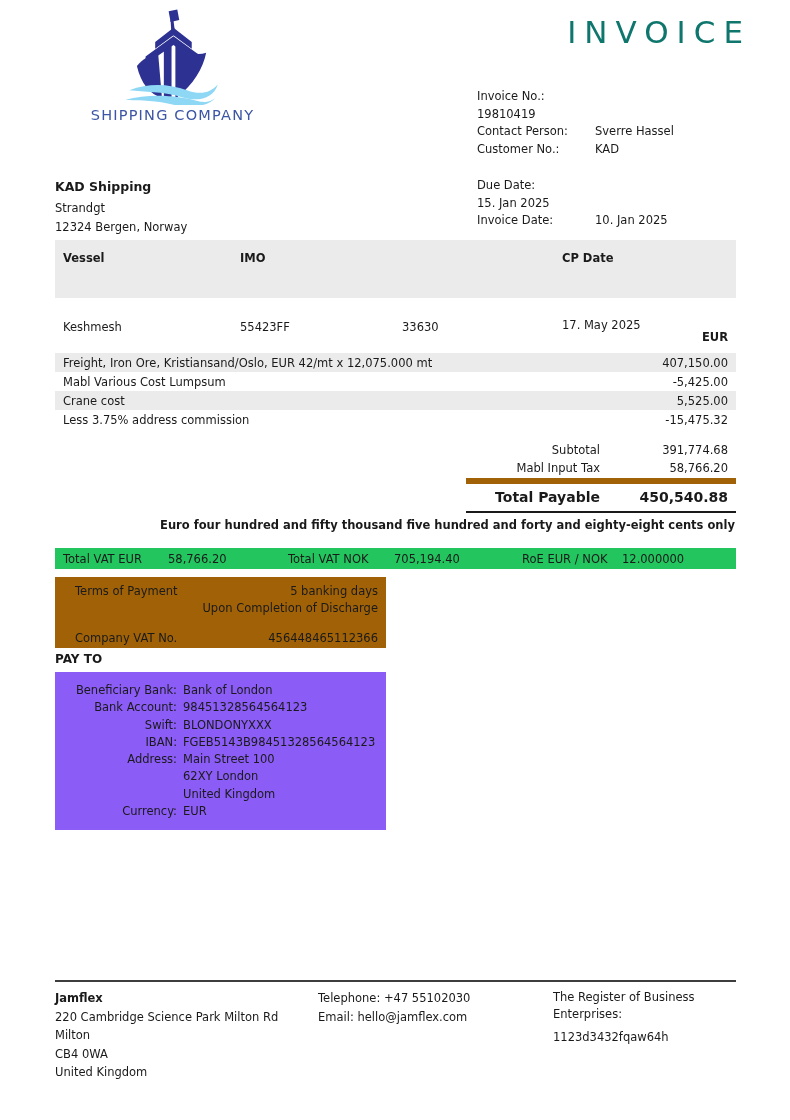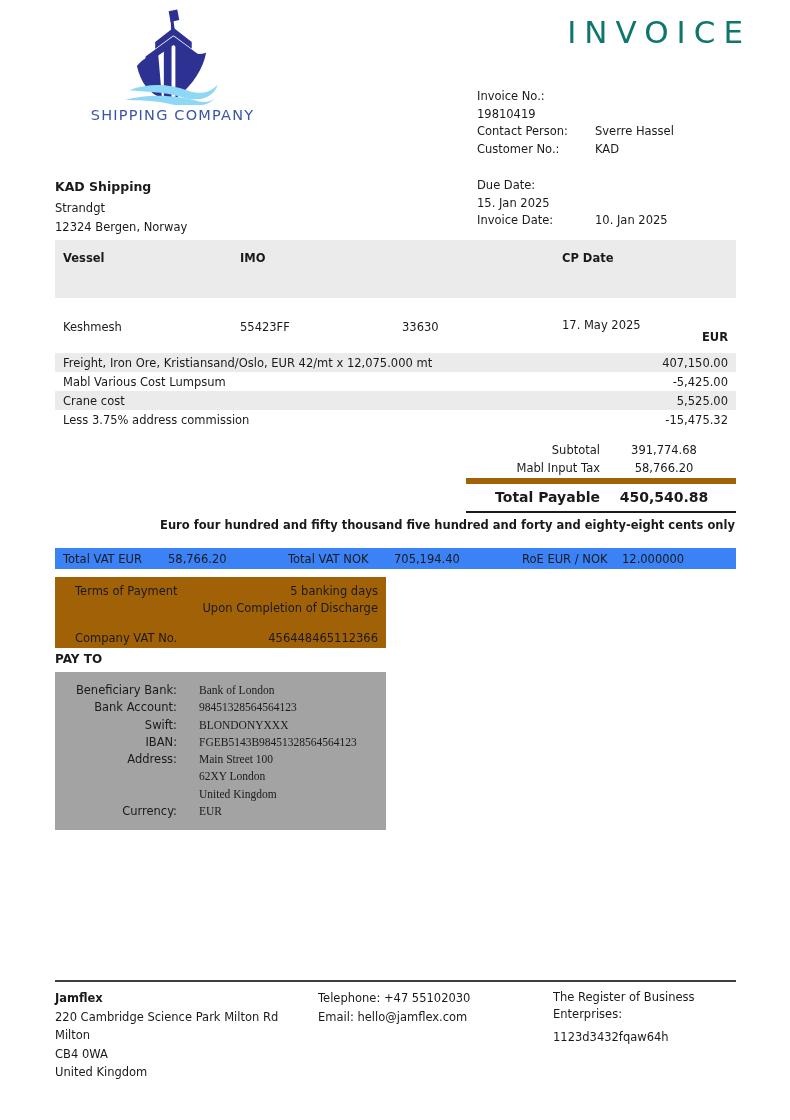--- a/index.html
+++ b/index.html
@@ -41,54 +41,54 @@
   .charges { position:absolute; left:55px; top:353px; width:681px; font-size:11.5px; }
   .c-row { display:flex; height:19px; align-items:center; }
   .c-row.gray { background:#ebebeb;align-items:center; }
   .c-desc { flex:1; padding-left:8px; white-space:nowrap; }
   .c-amt { padding-right:8px; text-align:right; white-space:nowrap; }
 
   
   .totals { position:absolute; left:466px; top:442px; width:270px; font-size:11.5px; }
   .t-row { display:flex; line-height:17.5px; height:17.5px; }
   .t-label { width:134px; text-align:right; }
-  .t-val { flex:1; text-align:center; padding-right:8px; }
+  .t-val { flex:1; text-align:right; padding-right:8px; }
   .t-total { border-top:6px solid #a16207; border-bottom:2px solid #1a1a1a;
              margin-top:1px; padding:5px 0 6px; }
   .t-total .t-inner { display:flex; font-weight:bold; font-size:14px; }
   .t-total .t-label { width:134px; }
 
   .words { position:absolute; left:0; right:55px; top:518px; text-align:right;
            font-weight:bold; font-size:11.5px; }
 
   
   .vat-bar { position:absolute; left:55px; top:548px; width:681px; height:21px;
-             background:#3b82f6; font-size:11.5px; line-height:23px; }
+             background:#22c55e; font-size:11.5px; line-height:23px; }
   .vat-bar span { position:absolute; white-space:nowrap; }
   .vb1l { left:8px; }  .vb1v { left:113px; }
   .vb2l { left:233px; } .vb2v { left:339px; }
   .vb3l { left:467px; } .vb3v { left:567px; }
 
   
   .terms { position:absolute; left:55px; top:577px; width:331px; height:71px;
            background:#a16207; font-size:11.5px; }
   .terms span { position:absolute; white-space:nowrap; }
   .tr1l { left:20px; top:7px; }
   .tr1v { right:8px; top:7px; }
   .tr2v { right:8px; top:24px; }
   .tr3l { left:20px; top:54px; }
   .tr3v { right:8px; top:54px; }
 
   
   .payto-heading { position:absolute; left:55px; top:652px; font-weight:bold; font-size:12px; }
-  .payto { position:absolute; left:55px; top:672px; width:331px; background:#a3a3a3;
+  .payto { position:absolute; left:55px; top:672px; width:331px; background:#8b5cf6;
            padding:10px 0; font-size:11.5px; }
   .p-row { display:flex; line-height:17.3px; }
   .p-label { width:122px; text-align:right; }
-  .p-val { margin-left:22px;font-family:Liberation Serif, serif; }
+  .p-val { margin-left:6px; }
 
   
   .footer-line { position:absolute; left:55px; top:980px; width:681px; height:2px; background:#3d3d3d; }
   .f-col1 { position:absolute; left:55px; top:989px; font-size:11.5px; line-height:18.5px; }
   .f-col1 .name { font-weight:bold; }
   .f-col2 { position:absolute; left:318px; top:989px; font-size:11.5px; line-height:18.5px; }
   .f-col3 { position:absolute; left:553px; top:989px; width:155px; font-size:11.5px; line-height:16.5px; }
   .f-reg-no { margin-top:7px; }
 </style>
 </head>

